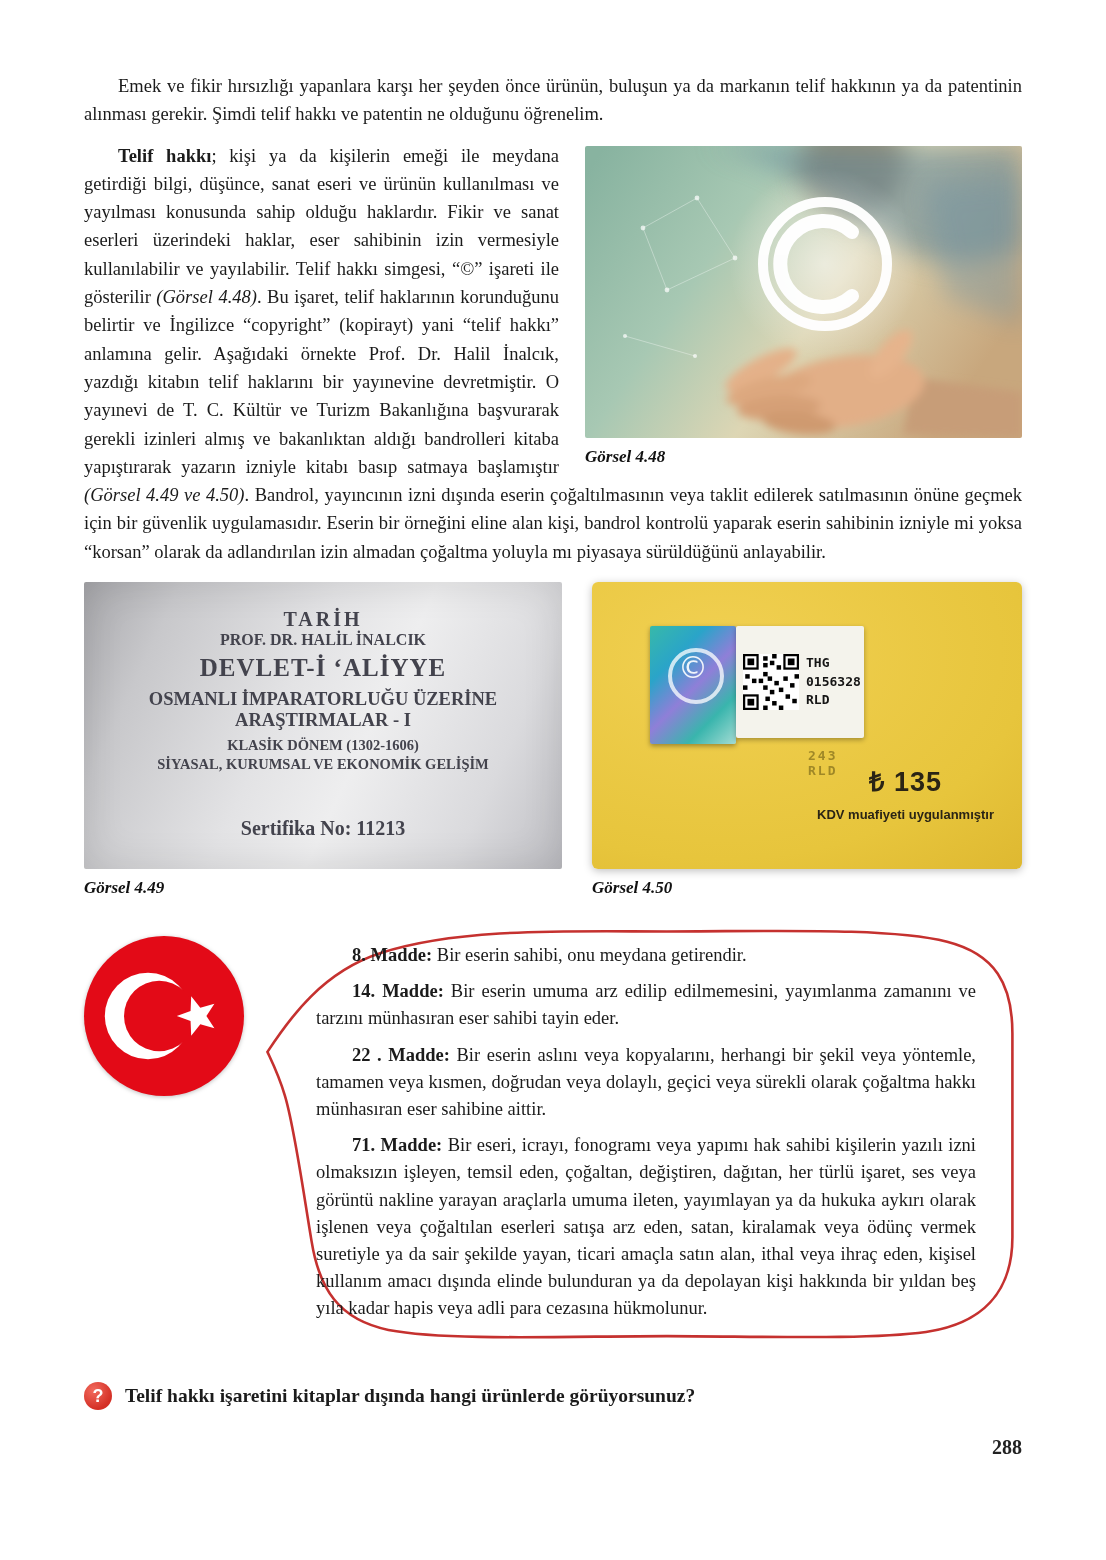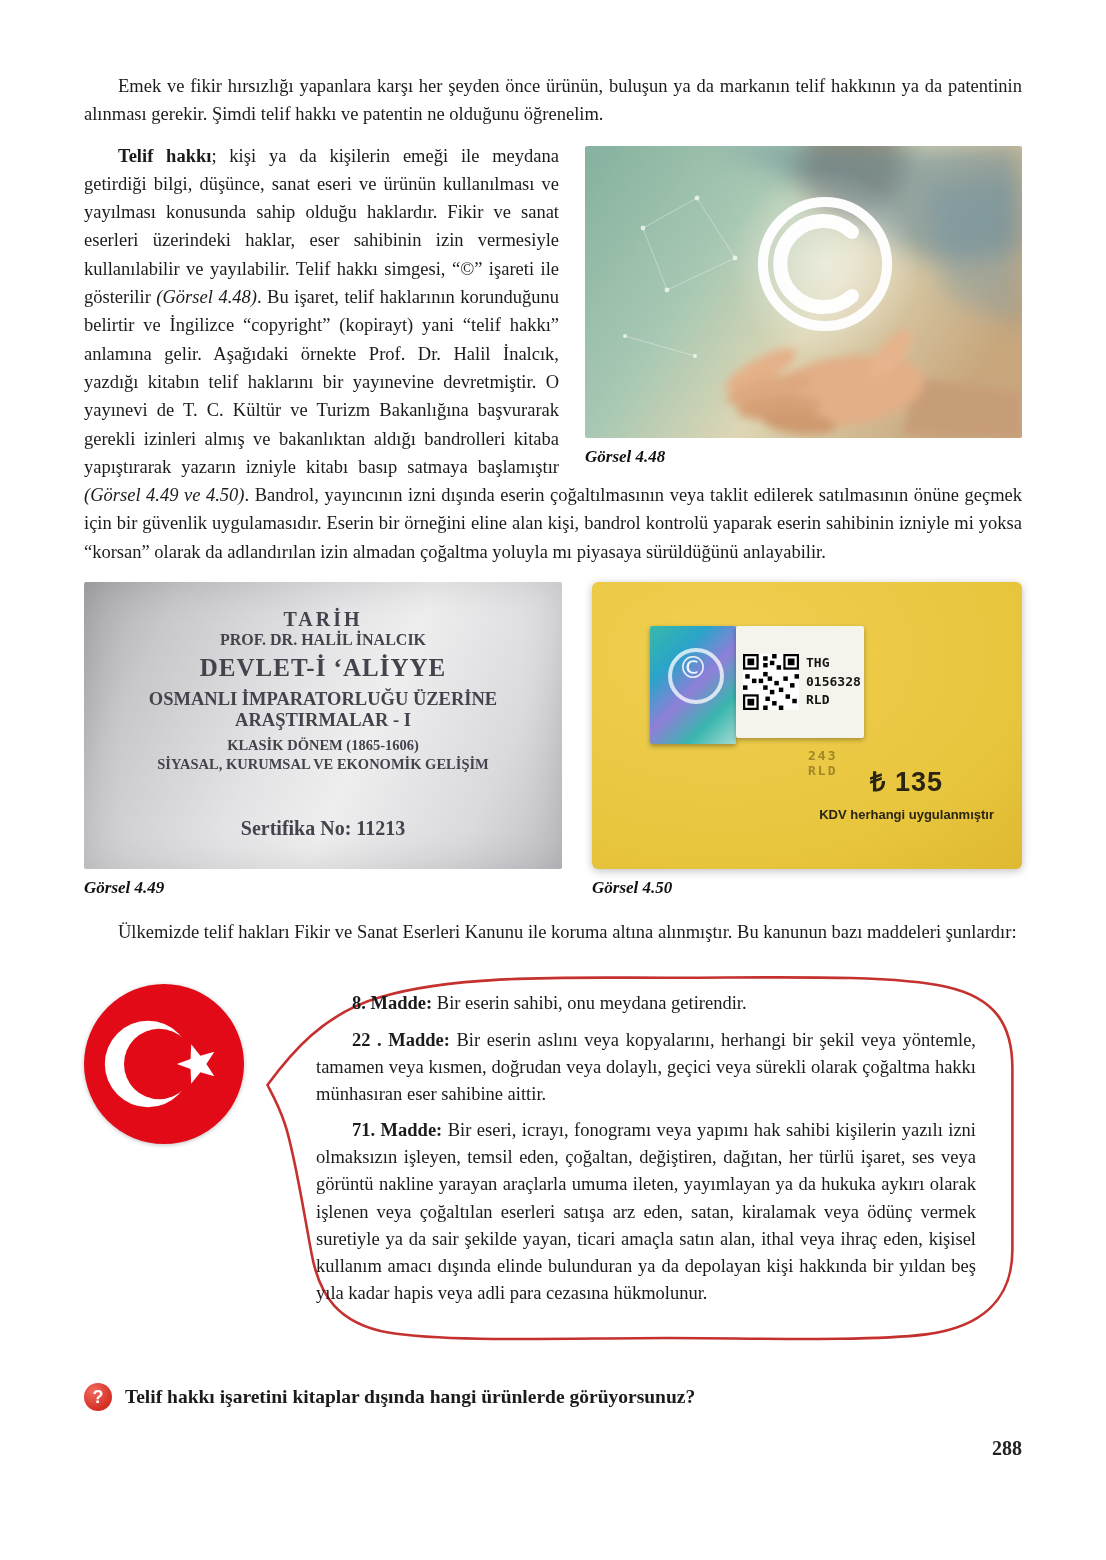--- a/index.html
+++ b/index.html
@@ -53,21 +53,21 @@
   .kdv { font-size:13px; font-weight:bold; margin-top:8px; }
 
   
   .law-row { display:flex; align-items:flex-start; margin-top:18px; }
   .flag-wrap { flex:0 0 170px; padding-top:20px; }
   .flag-wrap svg { width:160px; height:160px; display:block; filter:drop-shadow(0 1px 2px rgba(0,0,0,0.25)); }
   .bubble { position:relative; flex:1; }
   .bubble-outline { position:absolute; inset:0; width:100%; height:100%; }
   .bubble-content { position:relative; padding:26px 46px 26px 62px; }
   p.madde { font-size:18.5px; line-height:1.47; text-align:justify; margin:0 0 9px 0; text-indent:36px; }
-  p.madde:last-child { margin-bottom:16px; }
+  p.madde:last-child { margin-bottom:0; }
 
   
   .question-row { display:flex; align-items:center; gap:13px; margin-top:34px; }
   .q-icon { position:relative; width:28px; height:28px; border-radius:50%; flex:0 0 auto;
     background:radial-gradient(circle at 35% 30%, #f26b5e, #d42f25 70%);
     color:#fff; font-family:"Liberation Sans", sans-serif; font-weight:bold; font-size:18px;
     display:flex; align-items:center; justify-content:center; }
   .q-icon::after { content:""; position:absolute; left:2px; bottom:-3px; width:9px; height:9px;
     background:#d42f25; transform:rotate(55deg); border-radius:1px; z-index:-1; }
   .q-text { font-size:19.5px; font-weight:bold; }
@@ -144,21 +144,21 @@
     <p class="body-text indent"><b class="lead">Telif hakkı</b><span>; kişi ya da kişilerin emeği ile meydana getirdiği bilgi, düşünce, sanat eseri ve ürünün kullanılması ve yayılması konusunda sahip olduğu haklardır. Fikir ve sanat eserleri üzerindeki haklar, eser sahibinin izin vermesiyle kullanılabilir ve yayılabilir. Telif hakkı simgesi, “©” işareti ile gösterilir </span><span class="ref">(Görsel 4.48)</span><span>. Bu işaret, telif haklarının korunduğunu belirtir ve İngilizce “copyright” (kopirayt) yani “telif hakkı” anlamına gelir. Aşağıdaki örnekte Prof. Dr. Halil İnalcık, yazdığı kitabın telif haklarını bir yayınevine devretmiştir. O yayınevi de T. C. Kültür ve Turizm Bakanlığına başvurarak gerekli izinleri almış ve bakanlıktan aldığı bandrolleri kitaba yapıştırarak yazarın izniyle kitabı basıp satmaya başlamıştır </span><span class="ref">(Görsel 4.49 ve 4.50)</span><span>. Bandrol, yayıncının izni dışında eserin çoğaltılmasının veya taklit edilerek satılmasının önüne geçmek için bir güvenlik uygulamasıdır. Eserin bir örneğini eline alan kişi, bandrol kontrolü yaparak eserin sahibinin izniyle mi yoksa “korsan” olarak da adlandırılan izin almadan çoğaltma yoluyla mı piyasaya sürüldüğünü anlayabilir.</span></p>
   </div>
 
   <div class="figrow">
     <div class="figcol">
       <div class="book449">
         <div class="bk-l1">TARİH</div>
         <div class="bk-l2">PROF. DR. HALİL İNALCIK</div>
         <div class="bk-l3">DEVLET-İ ‘ALİYYE</div>
         <div class="bk-l4">OSMANLI İMPARATORLUĞU ÜZERİNE ARAŞTIRMALAR - I</div>
-        <div class="bk-l5">KLASİK DÖNEM (1865-1606)</div>
+        <div class="bk-l5">KLASİK DÖNEM (1302-1606)</div>
         <div class="bk-l6">SİYASAL, KURUMSAL VE EKONOMİK GELİŞİM</div>
         <div class="bk-l7">Sertifika No: 11213</div>
       </div>
       <div class="figcaption">Görsel 4.49</div>
     </div>
 
     <div class="figcol">
       <div class="cover450">
         <div class="sticker">
           <div class="holo">
@@ -207,44 +207,44 @@
             <div class="serials">
               <div>THG</div>
               <div>0156328</div>
               <div>RLD</div>
             </div>
           </div>
           <div class="ghost-serial">243 RLD</div>
         </div>
         <div class="price-block">
           <div class="price">₺ 135</div>
-          <div class="kdv">KDV herhangi uygulanmıştır</div>
+          <div class="kdv">KDV muafiyeti uygulanmıştır</div>
         </div>
       </div>
       <div class="figcaption">Görsel 4.50</div>
     </div>
   </div>
 
-  <p class="body-text indent" style="margin-top:20px;"><span>Ülkemizde telif hakları Fikir ve Sanat Eserleri Kanunu ile koruma altına alınmıştır. Bu kanunun bazı maddeleri şunlardır:</span></p>
 
   <div class="law-row">
     <div class="flag-wrap">
       <svg viewBox="0 0 100 100" aria-hidden="true">
         <circle cx="50" cy="50" r="50" fill="#e30a17"></circle>
         <circle cx="40" cy="50" r="27" fill="#ffffff"></circle>
         <circle cx="47" cy="50" r="22" fill="#e30a17"></circle>
         <polygon fill="#ffffff" points="58,50 66.6,53.2 67,62.4 72.7,55.2 81.5,57.6 76.5,50 81.5,42.4 72.7,44.8 67,37.6 66.6,46.8"></polygon>
       </svg>
     </div>
     <div class="bubble">
       <svg class="bubble-outline" viewBox="0 0 800 420" preserveAspectRatio="none" aria-hidden="true">
         <path d="M 14 132 C 38 98, 72 54, 132 36 C 214 11, 330 15, 430 15 C 540 15, 662 11, 722 25 C 772 37, 790 66, 790 114 L 790 312 C 790 366, 758 396, 700 404 C 638 412, 520 408, 430 408 C 330 408, 202 413, 140 402 C 88 392, 68 362, 60 316 C 52 272, 42 204, 32 174 C 26 155, 20 144, 14 132 Z" fill="#ffffff" stroke="#c5312f" stroke-width="2.6" vector-effect="non-scaling-stroke"></path>
       </svg>
       <div class="bubble-content">
         <p class="madde"><b>8. Madde:</b> <span>Bir eserin sahibi, onu meydana getirendir.</span></p>
+        <p class="madde"><b>14. Madde:</b> <span>Bir eserin umuma arz edilip edilmemesini, yayımlanma zamanını ve tarzını münhasıran eser sahibi tayin eder.</span></p>
         <p class="madde"><b>22 . Madde:</b> <span>Bir eserin aslını veya kopyalarını, herhangi bir şekil veya yöntemle, tamamen veya kısmen, doğrudan veya dolaylı, geçici veya sürekli olarak çoğaltma hakkı münhasıran eser sahibine aittir.</span></p>
         <p class="madde"><b>71. Madde:</b> <span>Bir eseri, icrayı, fonogramı veya yapımı hak sahibi kişilerin yazılı izni olmaksızın işleyen, temsil eden, çoğaltan, değiştiren, dağıtan, her türlü işaret, ses veya görüntü nakline yarayan araçlarla umuma ileten, yayımlayan ya da hukuka aykırı olarak işlenen veya çoğaltılan eserleri satışa arz eden, satan, kiralamak veya ödünç vermek suretiyle ya da sair şekilde yayan, ticari amaçla satın alan, ithal veya ihraç eden, kişisel kullanım amacı dışında elinde bulunduran ya da depolayan kişi hakkında bir yıldan beş yıla kadar hapis veya adli para cezasına hükmolunur.</span></p>
       </div>
     </div>
   </div>
 
   <div class="question-row">
     <div class="q-icon">?</div>
     <div class="q-text">Telif hakkı işaretini kitaplar dışında hangi ürünlerde görüyorsunuz?</div>
   </div>

